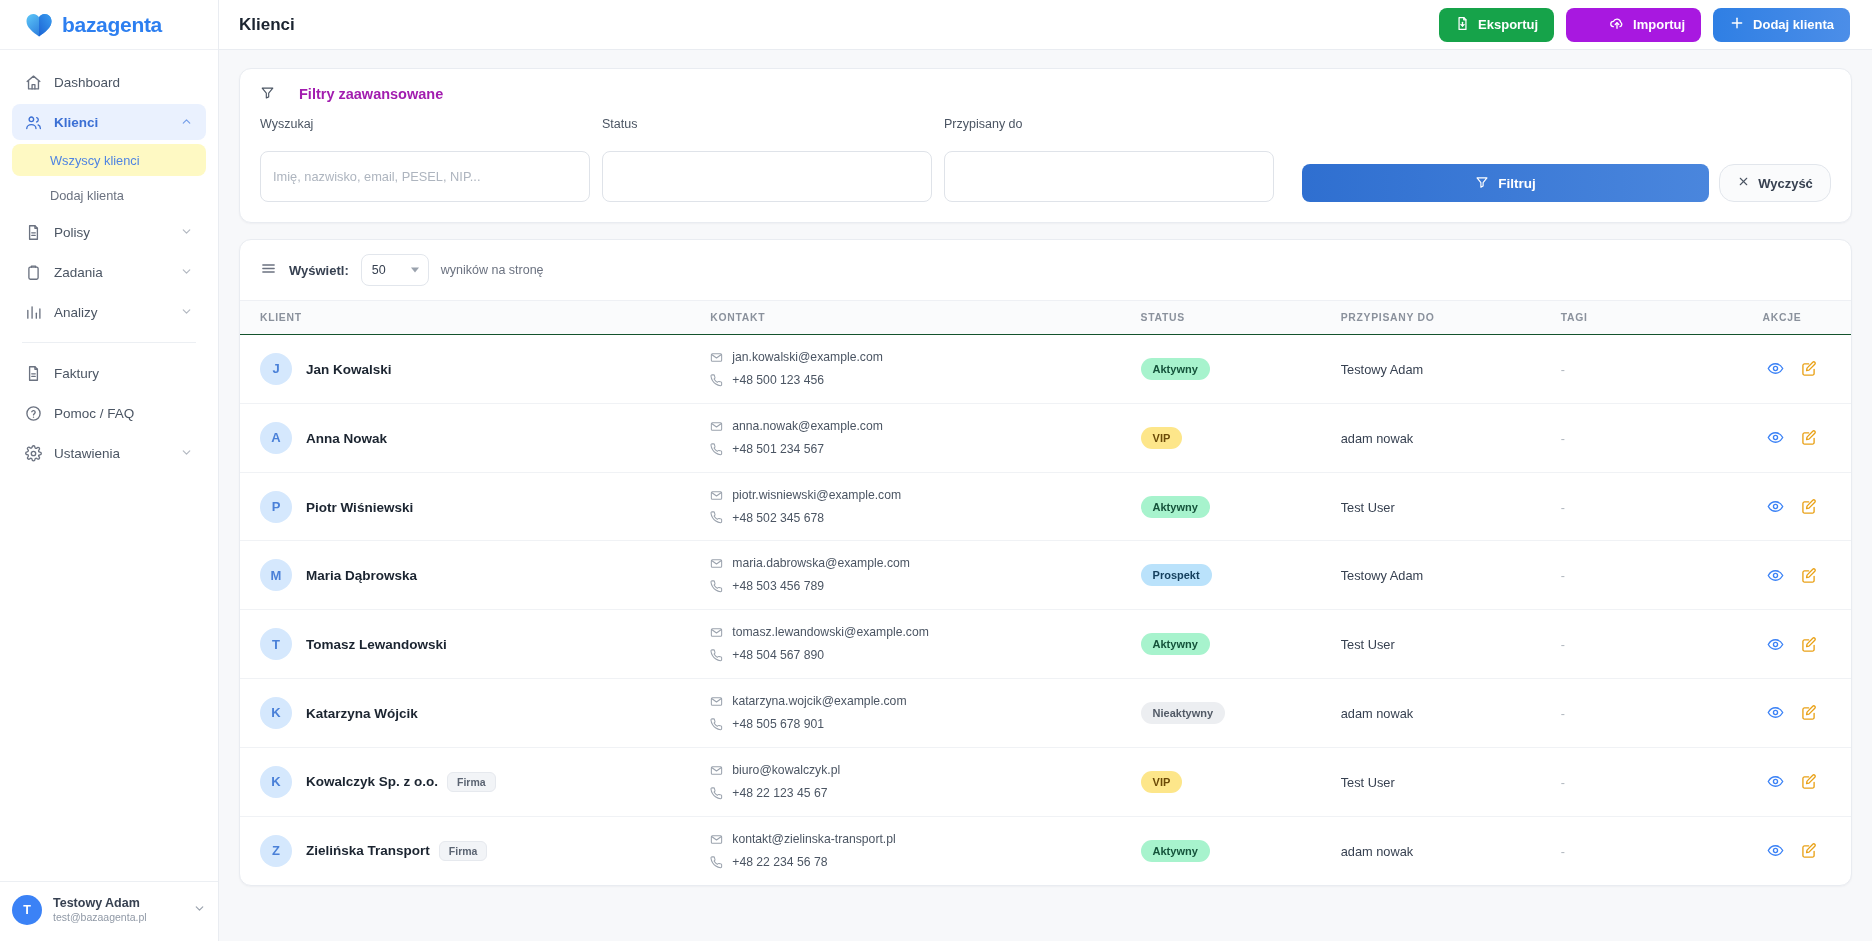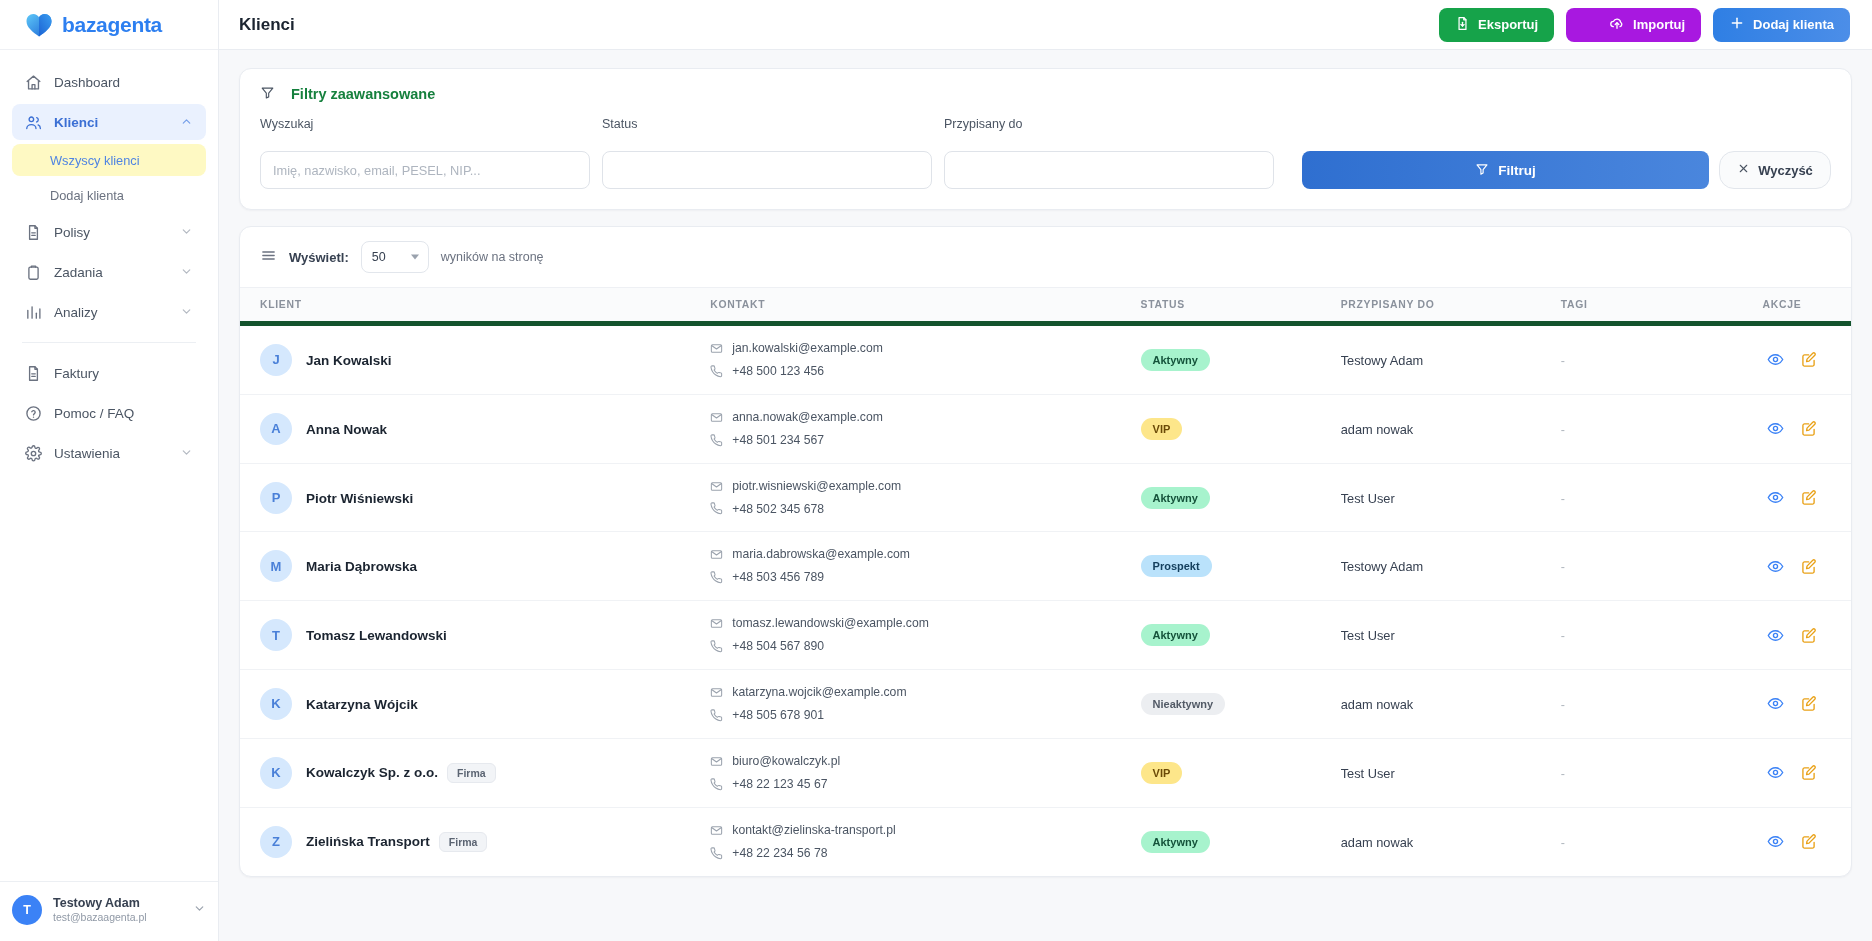--- a/index.html
+++ b/index.html
@@ -83,31 +83,31 @@
 
   .content { flex: 1; overflow: hidden; padding: 18px 20px 0 20px; }
 
   
   .card {
     background: #fff; border: 1px solid #e9ecf1; border-radius: 12px;
     box-shadow: 0 1px 2px rgba(16,24,40,.04);
   }
   .filter-card { padding: 16px 20px 20px 20px; }
   .filter-title {
-    display: flex; align-items: center; gap: 16px;
-    font-size: 14.5px; font-weight: 700; color: #15803d; margin-bottom: 14px;
+    display: flex; align-items: center; gap: 24px;
+    font-size: 14.5px; font-weight: 700; color: #a21caf; margin-bottom: 14px;
   }
   .filter-row { display: flex; align-items: flex-end; gap: 12px; }
   .field { display: flex; flex-direction: column; gap: 20px; }
   .field.search   { width: 330px; }
   .field.status   { width: 330px; }
   .field.assigned { width: 330px; }
   .field-label { font-size: 12.5px; color: #4b5563; }
   .field input {
-    height: 38px; border: 1px solid #dfe3e9; border-radius: 8px;
+    height: 51px; border: 1px solid #dfe3e9; border-radius: 8px;
     padding: 0 12px; font-size: 12.8px; color: #1f2937;
     font-family: inherit; background: #fff; outline: none; width: 100%;
   }
   .field input::placeholder { color: #aeb5bf; }
   .filter-actions { display: flex; gap: 10px; margin-left: 16px; flex: 1; }
   .btn-filter {
     flex: 1; height: 38px; border: none; border-radius: 8px; cursor: pointer;
     background: linear-gradient(90deg,#2f6fd0,#4a86dd);
     color: #fff; font-size: 13.5px; font-weight: 700; font-family: inherit;
     display: flex; align-items: center; justify-content: center; gap: 9px;
@@ -134,21 +134,21 @@
   }
   .per-page .caret {
     position: absolute; right: 9px; top: 50%; transform: translateY(-50%);
     width: 0; height: 0; border-left: 4px solid transparent;
     border-right: 4px solid transparent; border-top: 5px solid #9aa2ad;
   }
   .toolbar-suffix { font-size: 12.5px; color: #6b7280; }
 
   table { width: 100%; border-collapse: collapse; table-layout: fixed; }
   thead th {
-    background: #fafbfc; border-bottom: 5px solid #14532d;
+    background: #fafbfc; border-bottom: 1px solid #14532d;
     font-size: 10.4px; font-weight: 700; letter-spacing: .7px;
     color: #8a919c; text-align: left; padding: 11px 0; text-transform: uppercase;
   }
   .col-klient    { width: 470px; padding-left: 20px !important; }
   .col-kontakt   { width: 430px; }
   .col-status    { width: 200px; }
   .col-przypisany{ width: 220px; }
   .col-tagi      { width: 180px; }
   .col-akcje     { width: 110px; text-align: center; padding-right: 28px !important; }
 

